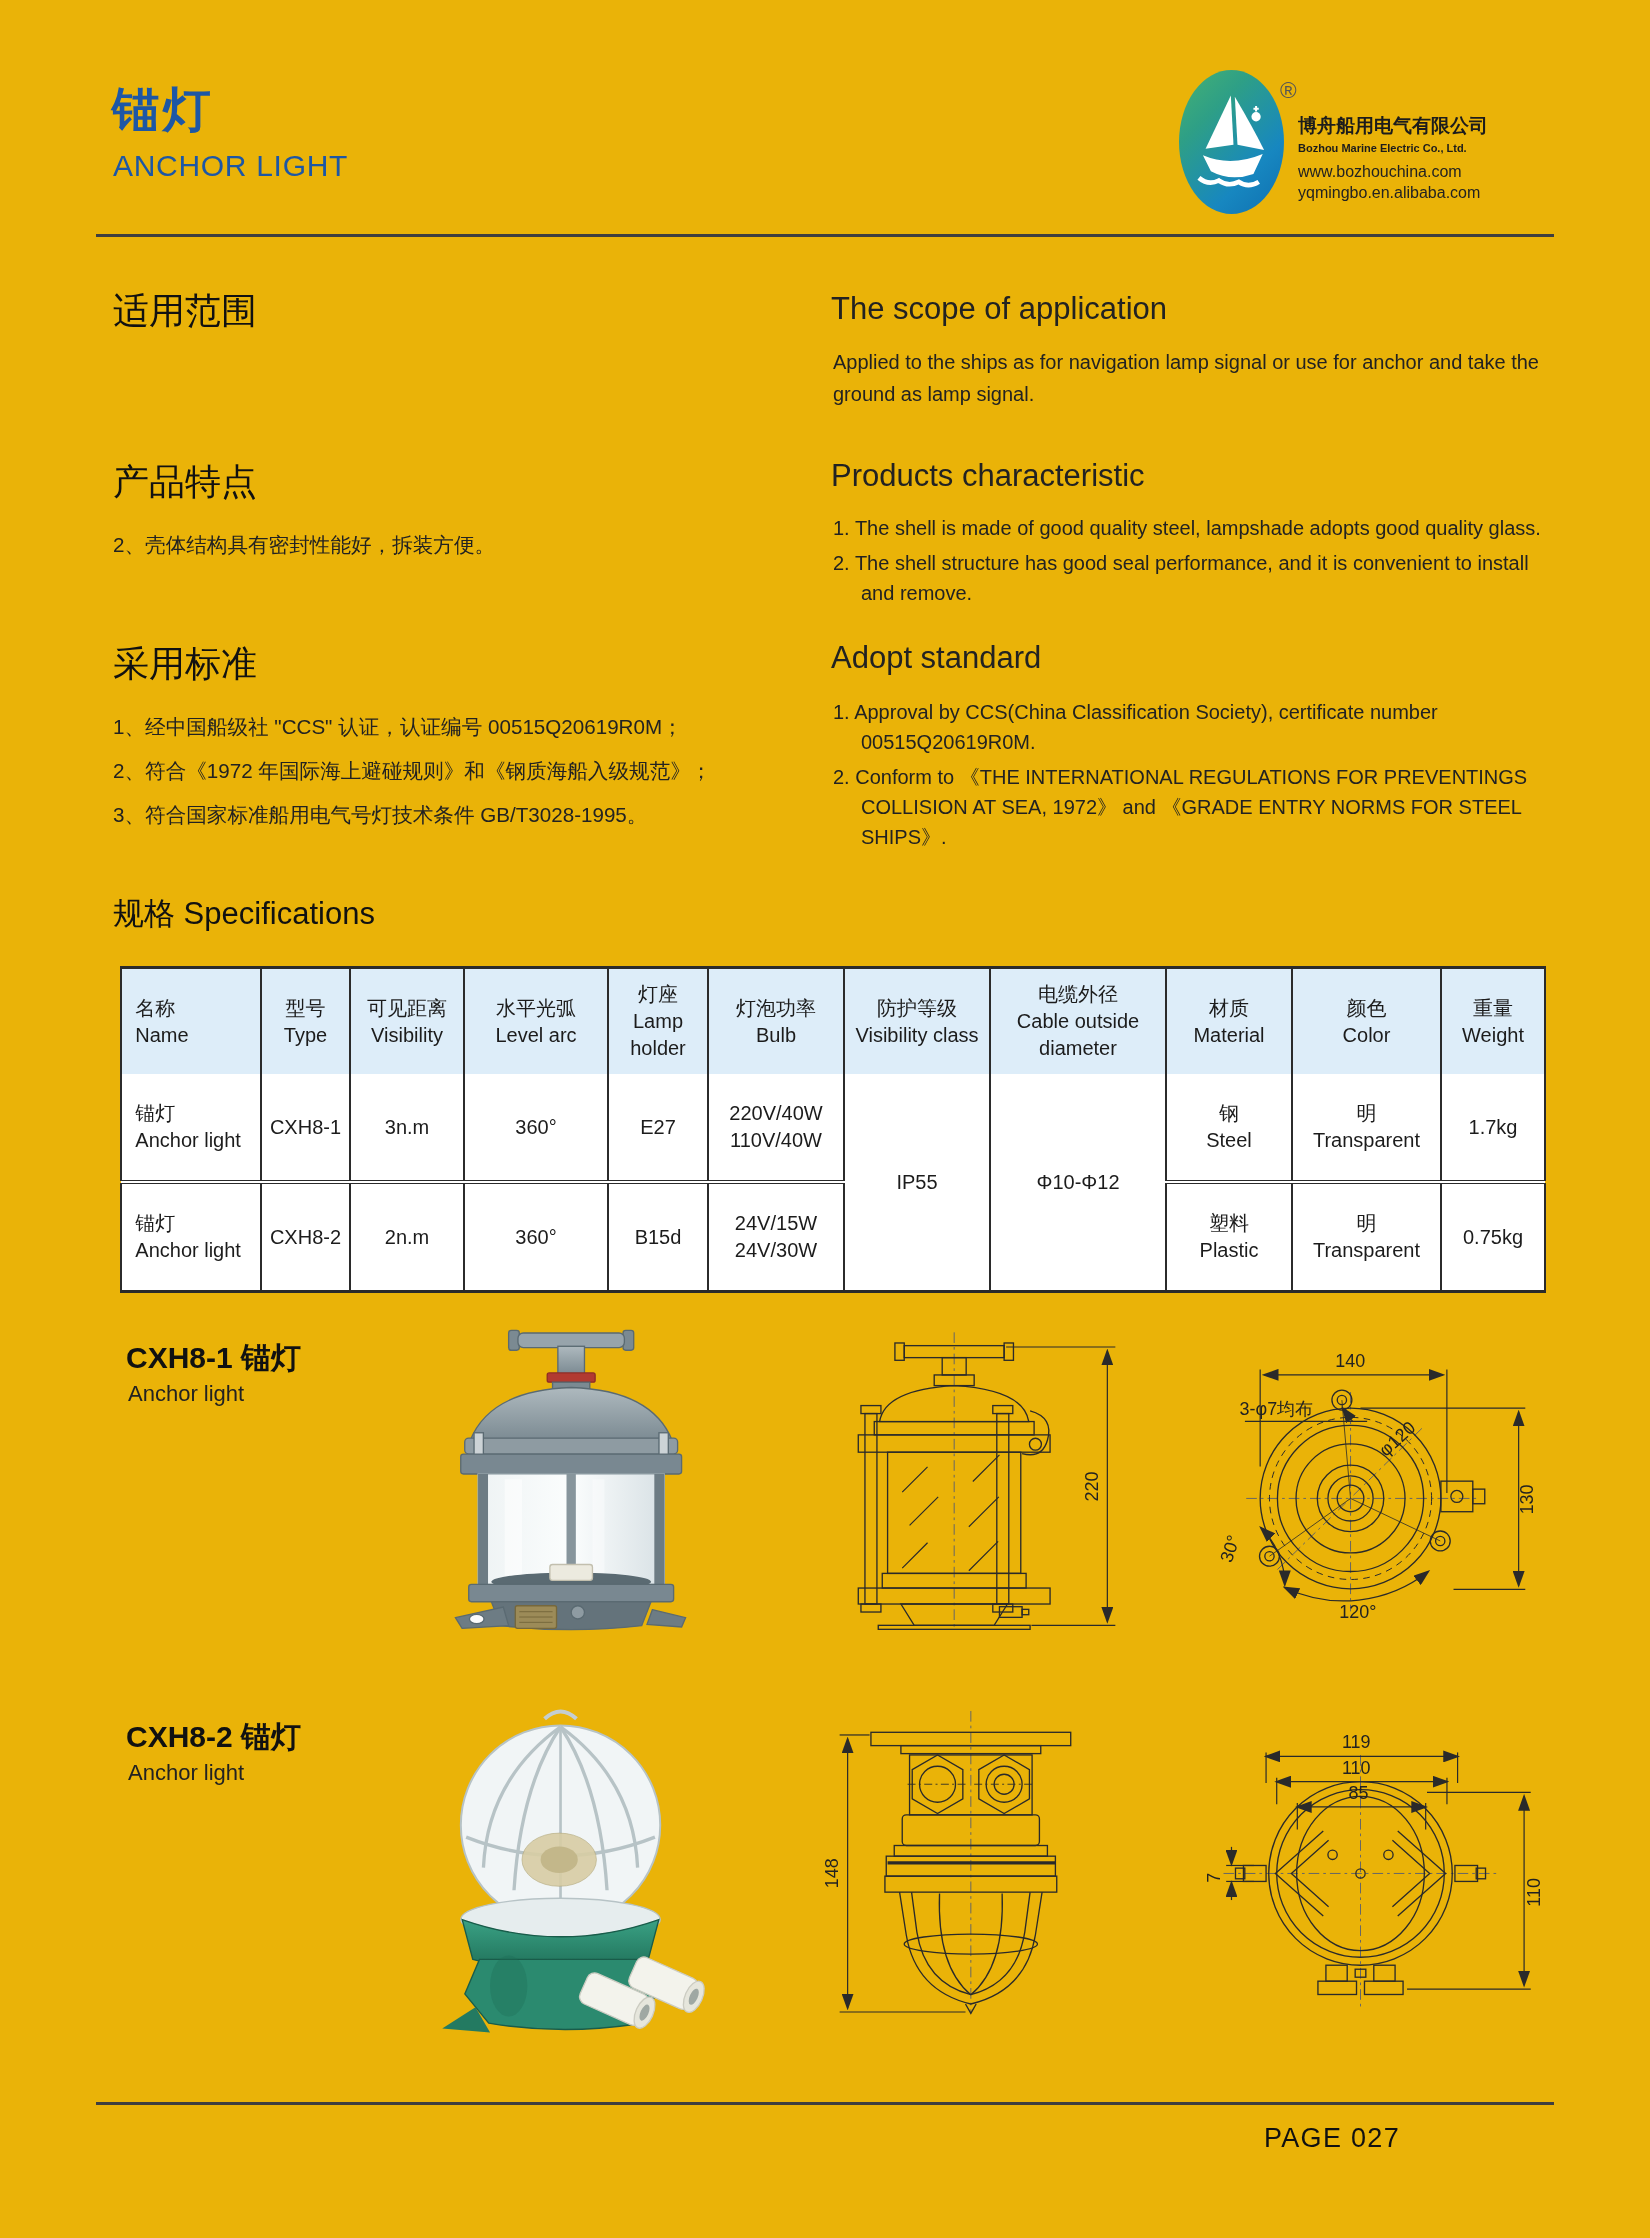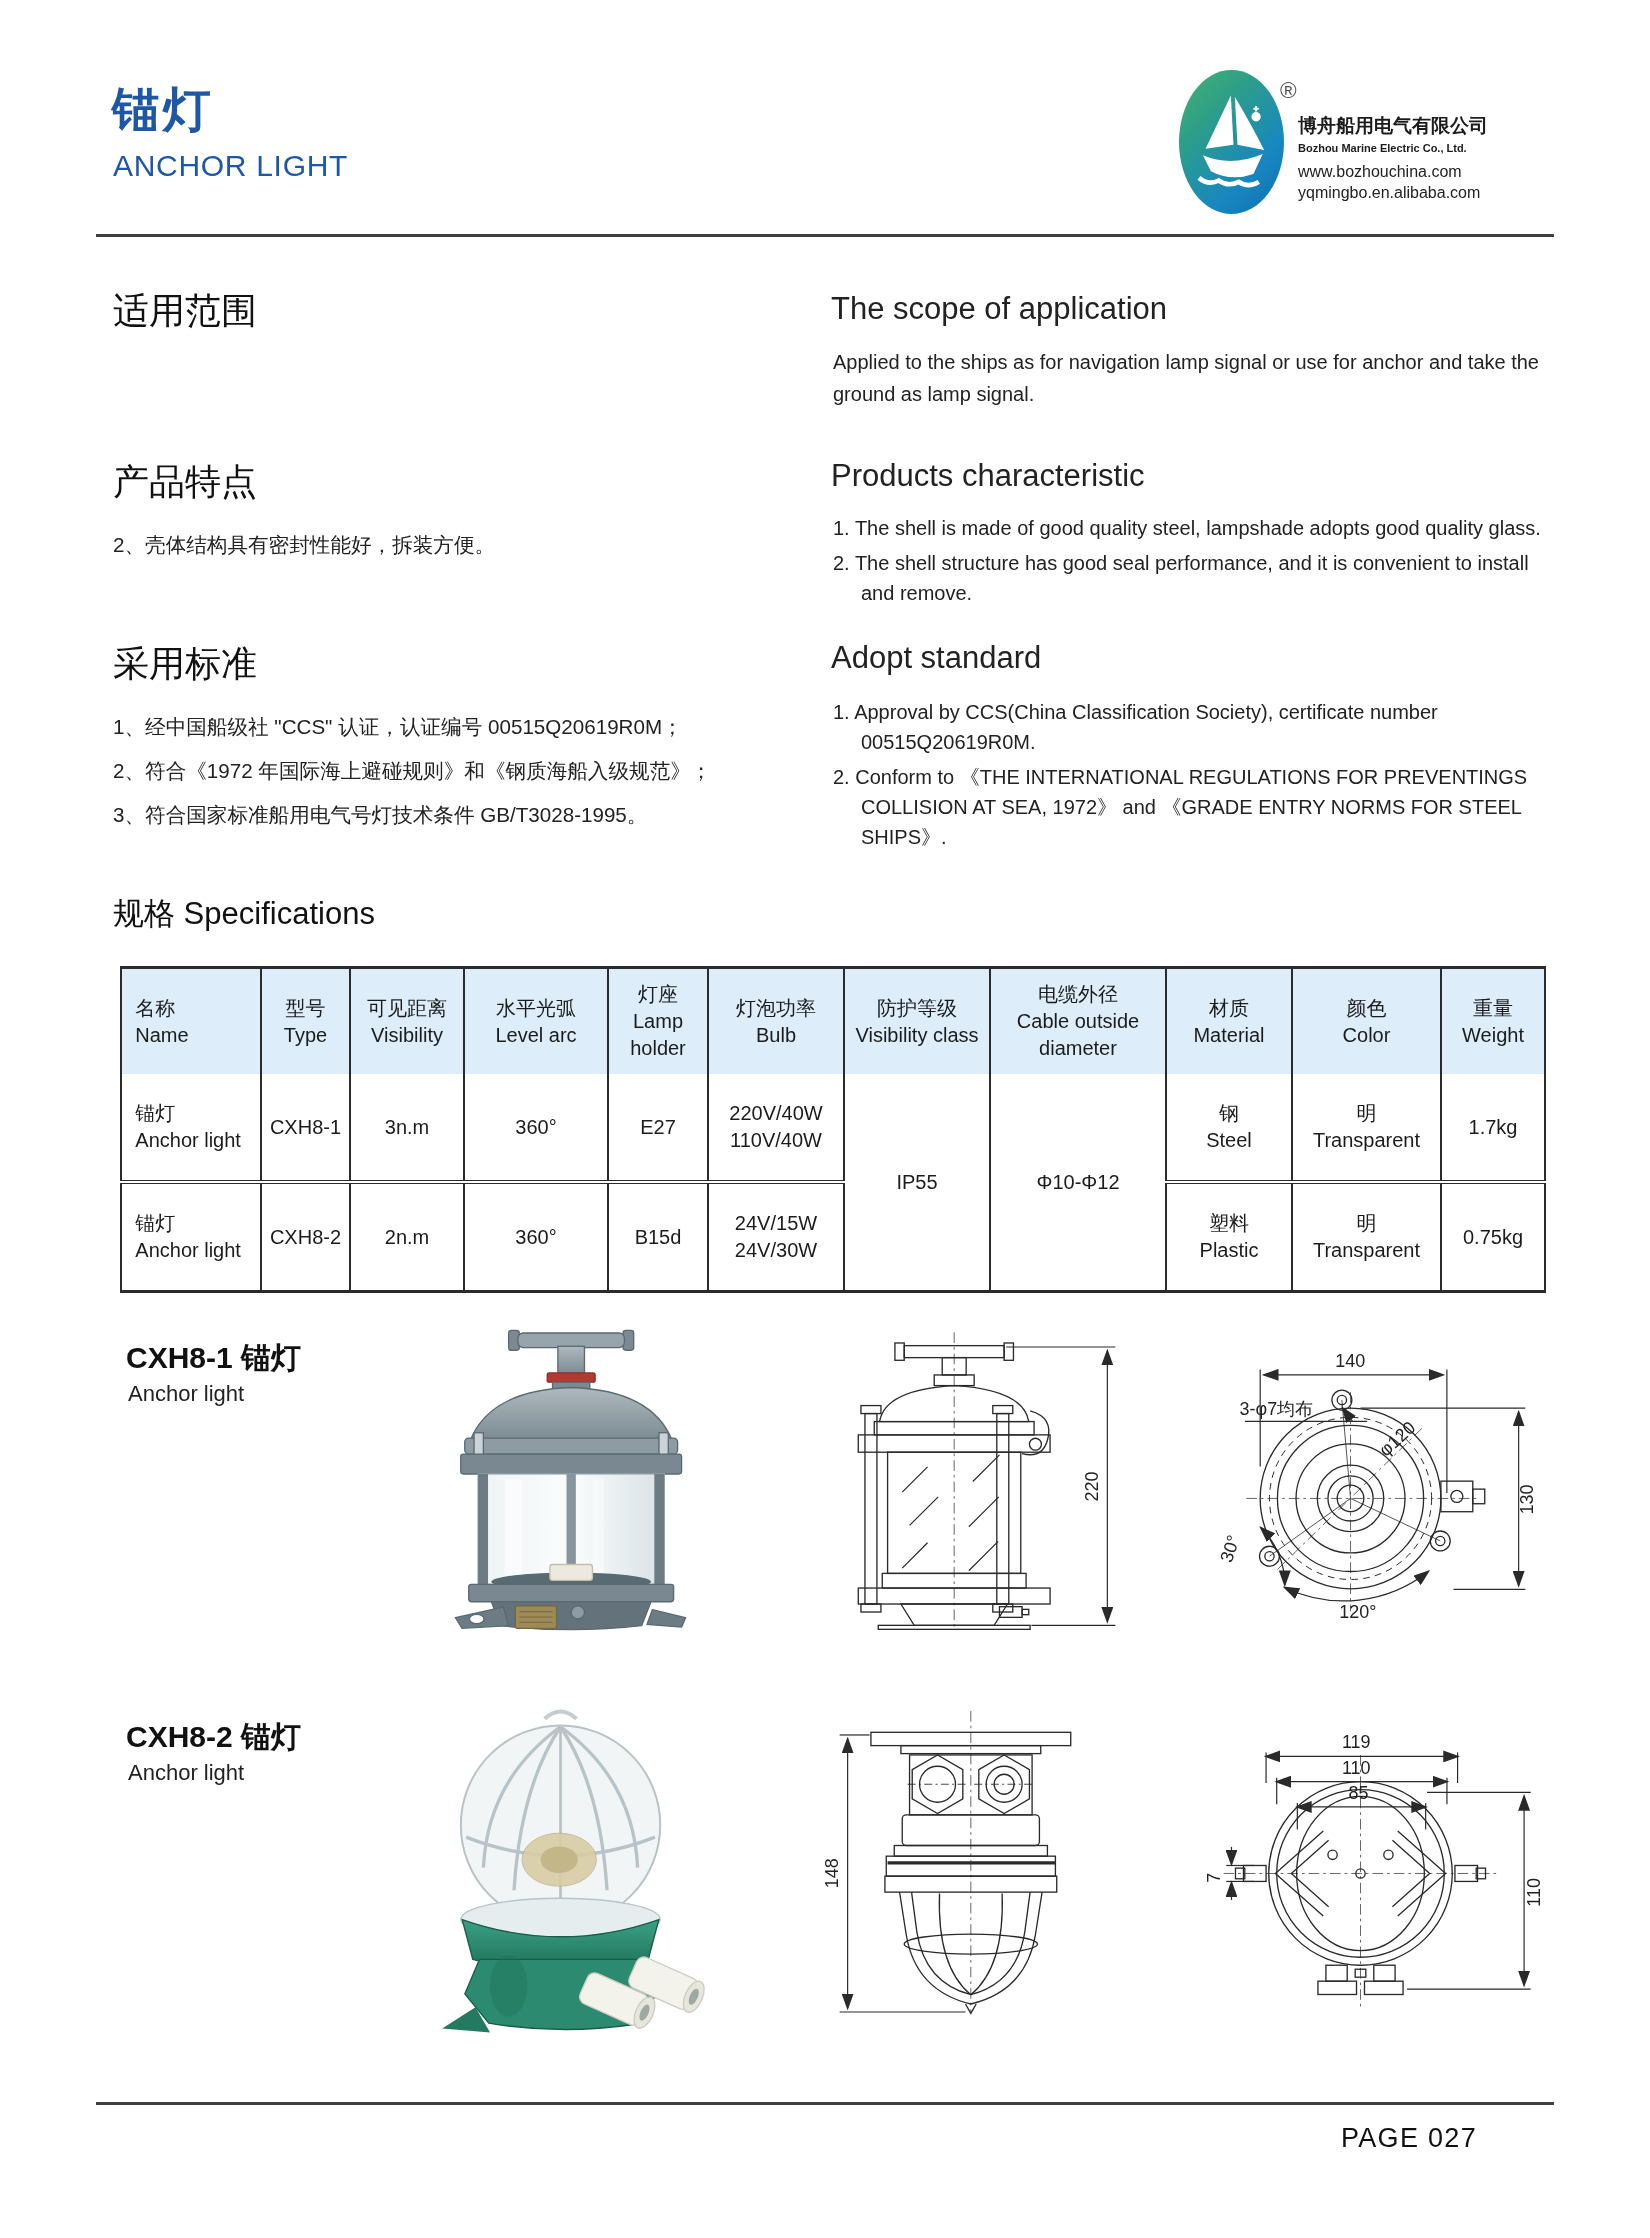--- a/index.html
+++ b/index.html
@@ -1,16 +1,16 @@
 <!DOCTYPE html>
 <html style="font-size:10.6px"><head>
 <meta charset="utf-8">
 <style>
   html,body{margin:0;padding:0;background:#e9e9e9;}
-  .page{position:relative;width:1650px;height:2239px;background:#ffffff;
+  .page{position:relative;width:1650px;height:2239px;background:#eab308;
         font-family:"Liberation Sans","DejaVu Sans",sans-serif;color:#222;overflow:hidden;}
   .abs{position:absolute;}
   
   .title-cn{left:112px;top:78px;font-size:48px;font-weight:700;color:#1d57a5;letter-spacing:2.7px;}
   .title-en{left:113px;top:149px;font-size:30px;font-weight:500;color:#1d57a5;letter-spacing:0.7px;}
   .logo-circle{left:1179px;top:70px;width:105px;height:144px;border-radius:50%;
     background:linear-gradient(135deg,#46b273 0%,#2e9f86 30%,#1787c0 70%,#0f6fb0 100%);}
   .reg{left:1280px;top:78px;font-size:22.6px;color:#555;}
   .company{left:1298px;top:106px;width:279px;line-height:1.3;margin-top:8px;}
   .company .cn{font-size:19px;font-weight:700;color:#1c1c1c;margin-bottom:2.7px;}
@@ -33,21 +33,21 @@
      border-top:3.3px solid #2b2b2b;border-bottom:3.3px solid #2b2b2b;font-size:20px;color:#1c1c1c;}
   table.spec td{border-left:2px solid #2b2b2b;border-right:2px solid #2b2b2b;
      text-align:center;vertical-align:middle;padding:4px 2.7px;white-space:pre-line;line-height:1.35;}
   table.spec thead td{background:#ddedf9;height:97px;}
   table.spec tbody td{height:98px;background:#fff;}
   table.spec tbody tr.r1 td.dbl{border-bottom:4.7px double #2b2b2b;}
   td.namecell{text-align:left !important;padding-left:13.3px !important;}
   
   .prod-title{font-size:30px;font-weight:700;color:#111;}
   .prod-sub{font-size:22px;color:#222;}
-  .pagenum{left:1264px;top:2123px;width:290px;text-align:center;font-size:27px;color:#111;letter-spacing:1.3px;}
+  .pagenum{left:1264px;top:2123px;width:290px;text-align:left;font-size:27px;color:#111;letter-spacing:1.3px;}
   svg text{font-family:"Liberation Sans","DejaVu Sans",sans-serif;font-size:27px;fill:#222;}
   .sail{position:absolute;left:0;top:0;width:100%;height:100%;}
 </style>
 </head>
 <body>
 
 <div class="page">
 
   <div class="abs title-cn">锚灯</div>
   <div class="abs title-en">ANCHOR LIGHT</div>

